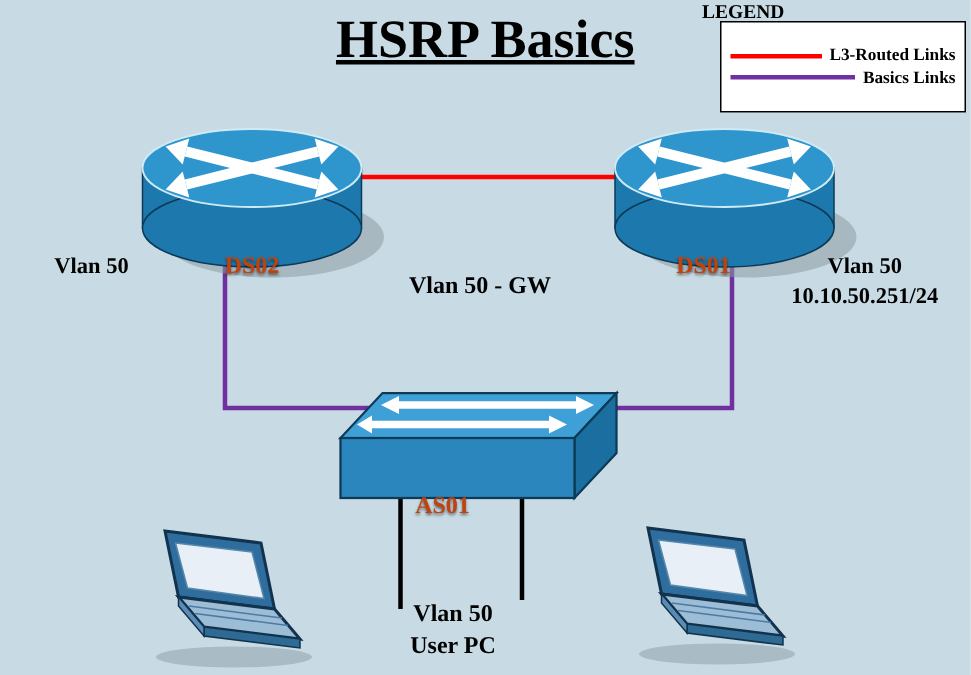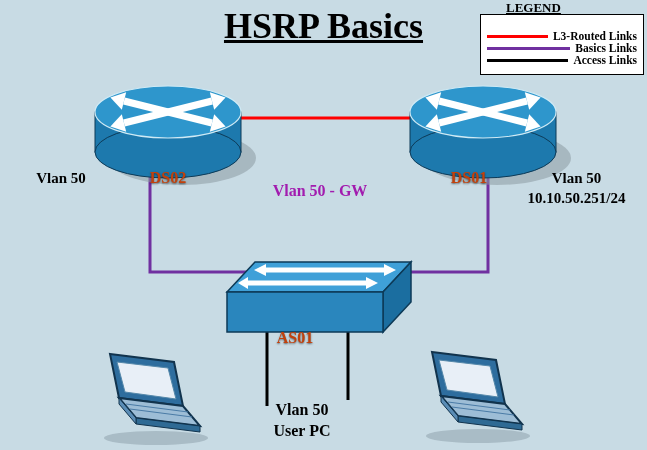--- a/index.html
+++ b/index.html
@@ -12,38 +12,38 @@
   }
   .shape-layer { position:absolute; left:0; top:0; width:647px; height:450px; }
 
   .title {
     position:absolute; top:5px; left:0; width:647px;
     text-align:center; font-size:36px; font-weight:bold;
     text-decoration:underline;
   }
 
   .legend-title {
-    position:absolute; left:506px; top:0; font-size:13px; font-weight:bold;text-decoration:underline;
+    position:absolute; left:468px; top:0; font-size:13px; font-weight:bold;
   }
   .legend-box {
     position:absolute; left:480px; top:14px; width:164px; height:61px;
     background:#ffffff; border:1.5px solid #000;
     display:flex; flex-direction:column; justify-content:space-around;
     padding:15px 6px;
   }
   .legend-row { display:flex; align-items:center; }
   .legend-line { flex:1; height:0; margin-right:5px; }
   .legend-label { font-size:11.5px; font-weight:bold; white-space:nowrap; }
 
   .lbl {
     position:absolute; text-align:center; font-weight:bold;
     font-size:15px; line-height:1.3;
   }
   .lbl-left  { left:0px;   top:169px; width:122px; }
-  .lbl-gw    { left:238px; top:181px; width:164px; font-size:16px; color:#a21caf; }
+  .lbl-gw    { left:238px; top:181px; width:164px; font-size:16px; color:#000000; }
   .lbl-right { left:506px; top:169px; width:141px; }
   .lbl-user  { left:240px; top:400px; width:124px; font-size:16px; }
 
   .devlbl {
     position:absolute; text-align:center; font-weight:bold;
     font-size:16px; color:#c2410c; text-shadow:0 1px 2px rgba(0,0,0,0.55);margin-top:25px;
   }
   .lbl-ds02 { left:96px;  top:144px; width:144px; }
   .lbl-ds01 { left:411px; top:144px; width:116px; }
   .lbl-as01 { left:227px; top:304px; width:136px; }
@@ -109,24 +109,20 @@
   <div class="legend-title">LEGEND</div>
   <div class="legend-box">
     <div class="legend-row">
       <span class="legend-line" style="border-top: 3px solid rgb(255, 0, 0);"></span>
       <span class="legend-label">L3-Routed Links</span>
     </div>
     <div class="legend-row">
       <span class="legend-line" style="border-top: 3px solid rgb(112, 48, 160);"></span>
       <span class="legend-label">Basics Links</span>
     </div>
-    <div class="legend-row">
-      <span class="legend-line" style="border-top: 3px solid rgb(0, 0, 0);"></span>
-      <span class="legend-label">Access Links</span>
-    </div>
   </div>
 
   <div class="devlbl lbl-ds02">DS02</div>
   <div class="devlbl lbl-ds01">DS01</div>
   <div class="devlbl lbl-as01">AS01</div>
 
   <div class="lbl lbl-left">
     <div>Vlan 50</div>
   </div>
 

